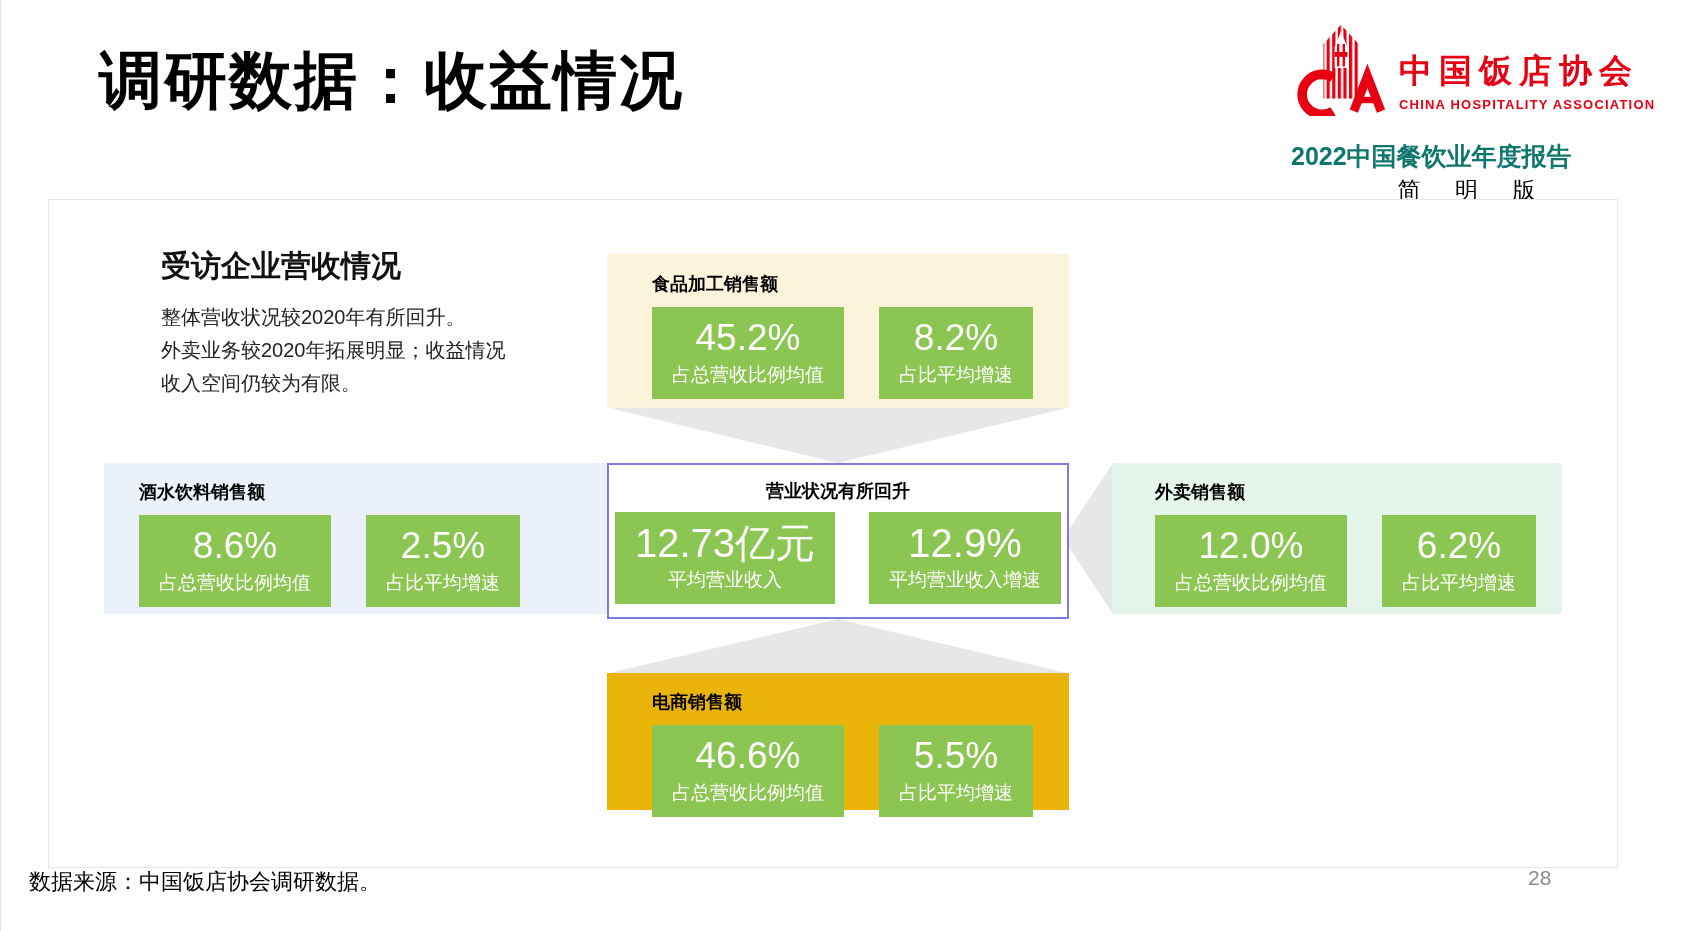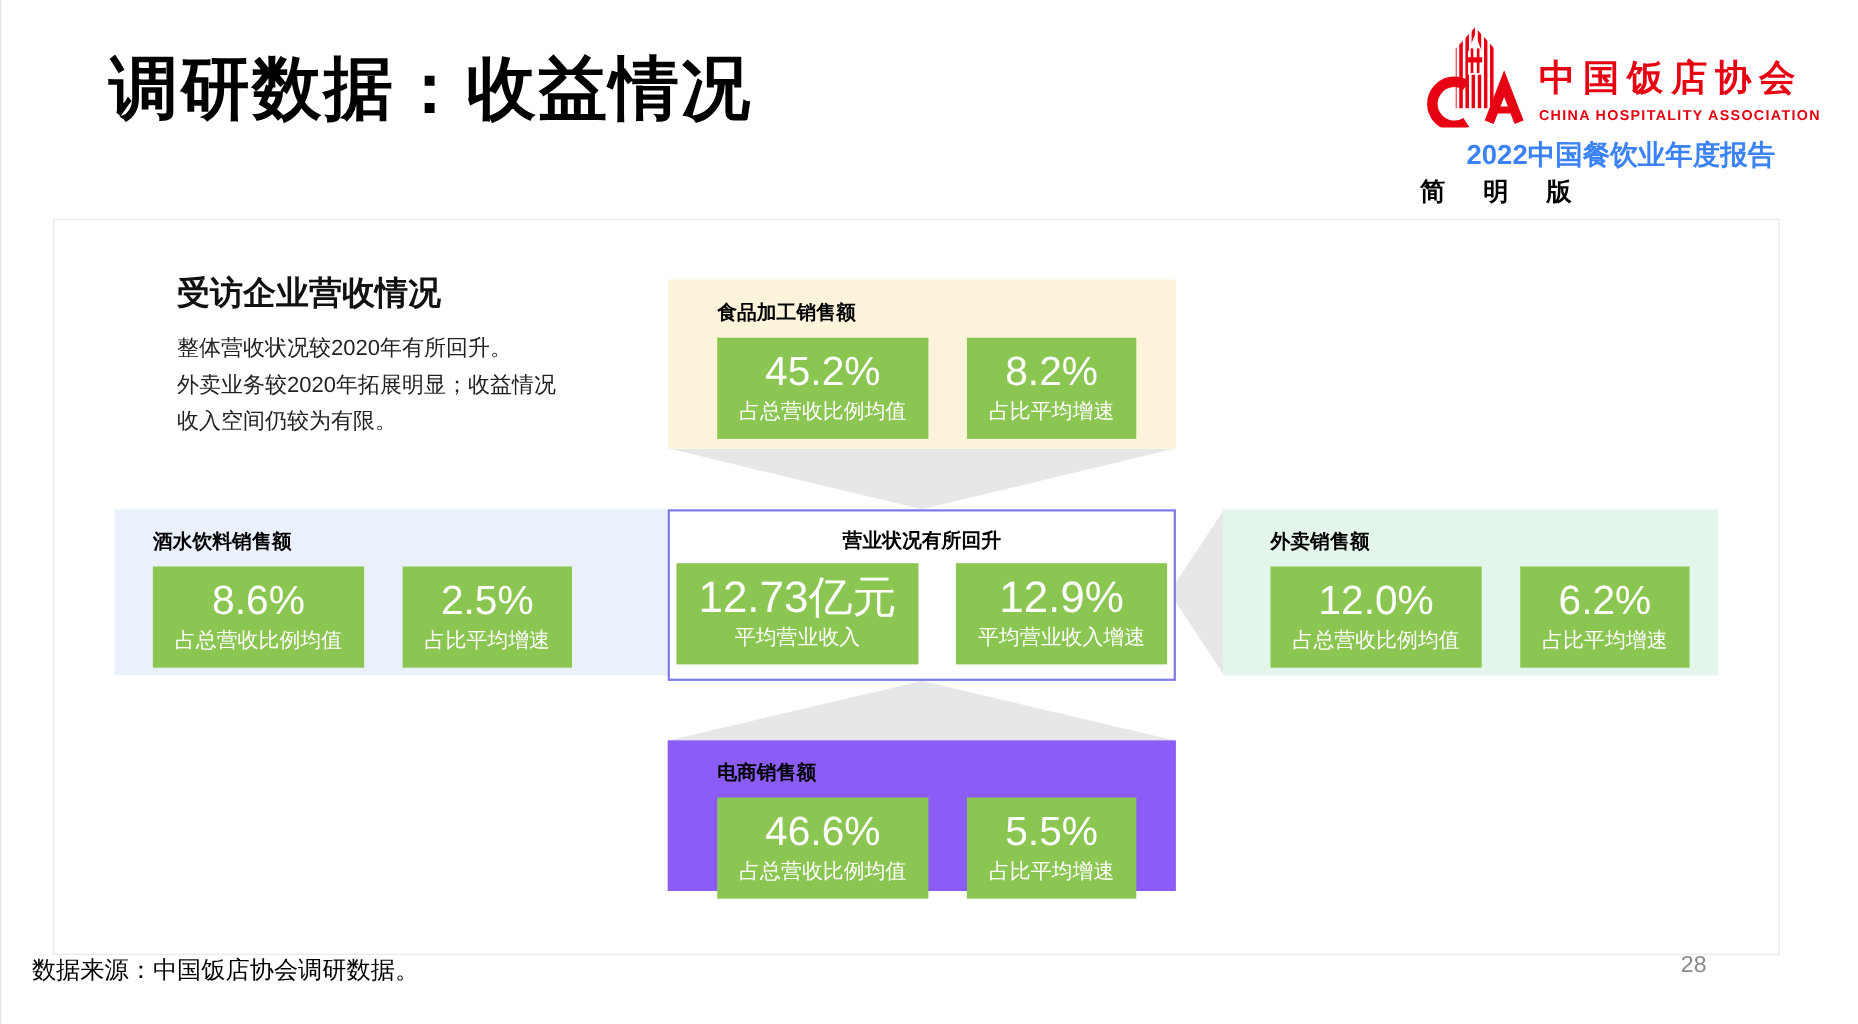--- a/index.html
+++ b/index.html
@@ -14,22 +14,22 @@
   }
   .logo-block{position:absolute;left:1290px;top:20px;width:365px;}
   .logo-row{display:flex;align-items:flex-end;}
   .logo-mark{width:100px;height:96px;flex:0 0 auto;}
   .logo-texts{margin-left:8px;padding-bottom:4px;}
   .logo-cn{
     font-family:"DejaVu Serif","Liberation Serif",serif;
     color:#e60012;font-weight:bold;font-size:33px;letter-spacing:7px;white-space:nowrap;
   }
   .logo-en{color:#e60012;font-weight:bold;font-size:13px;letter-spacing:1.2px;margin-top:3px;white-space:nowrap;}
-  .report-line1{margin-top:8px;text-align:center;font-weight:bold;font-size:25px;color:#3b82f6;white-space:nowrap;}
-  .report-line2{margin-top:2px;font-weight:bold;font-size:23px;letter-spacing:14px;color:#000;white-space:nowrap;}
+  .report-line1{margin-top:24px;font-weight:bold;font-size:25px;color:#0f766e;white-space:nowrap;}
+  .report-line2{margin-top:2px;text-align:center;font-weight:normal;font-size:23px;letter-spacing:14px;color:#000;white-space:nowrap;}
 
   
   .panel{
     position:absolute;left:47px;top:199px;width:1568px;height:667px;
     background:#ffffff;border:1px solid #e7e7e7;
   }
 
   .intro{position:absolute;left:68px;top:46px;width:420px;margin-left:44px;}
   .intro-heading{font-size:30px;font-weight:bold;color:#111;margin-bottom:14px;}
   .intro-body{font-size:20px;line-height:33px;color:#222;}
@@ -41,21 +41,21 @@
   .stat{
     background:#8cc652;color:#ffffff;text-align:center;
     padding:7px 20px 11px 20px;min-width:124px;box-sizing:border-box;
   }
   .stat-value{font-size:37px;font-weight:300;line-height:48px;white-space:nowrap;}
   .stat-caption{font-size:19px;font-weight:300;line-height:26px;white-space:nowrap;}
 
   .box-top{left:558px;top:54px;width:462px;height:154px;background:#fcf3db;padding:18px 0 0 45px;}
   .box-left{left:55px;top:263px;width:506px;height:151px;background:#ebf1fb;padding:17px 0 0 35px;}
   .box-right{left:1063px;top:263px;width:450px;height:151px;background:#e4f6eb;padding:17px 0 0 43px;}
-  .box-bottom{left:558px;top:473px;width:462px;height:137px;background:#8b5cf6;padding:17px 0 0 45px;}
+  .box-bottom{left:558px;top:473px;width:462px;height:137px;background:#eab308;padding:17px 0 0 45px;}
   .box-center{
     left:558px;top:263px;width:462px;height:156px;background:#ffffff;
     border:2px solid #7b7ae6;padding:14px 0 0 0;text-align:center;
   }
   .box-center .dbox-label{margin-bottom:9px;}
   .box-center .stat-row{justify-content:center;gap:34px;}
   .box-center .stat-value{font-size:40px;}
 
   
   .tri{position:absolute;background:#e7e7e7;}

